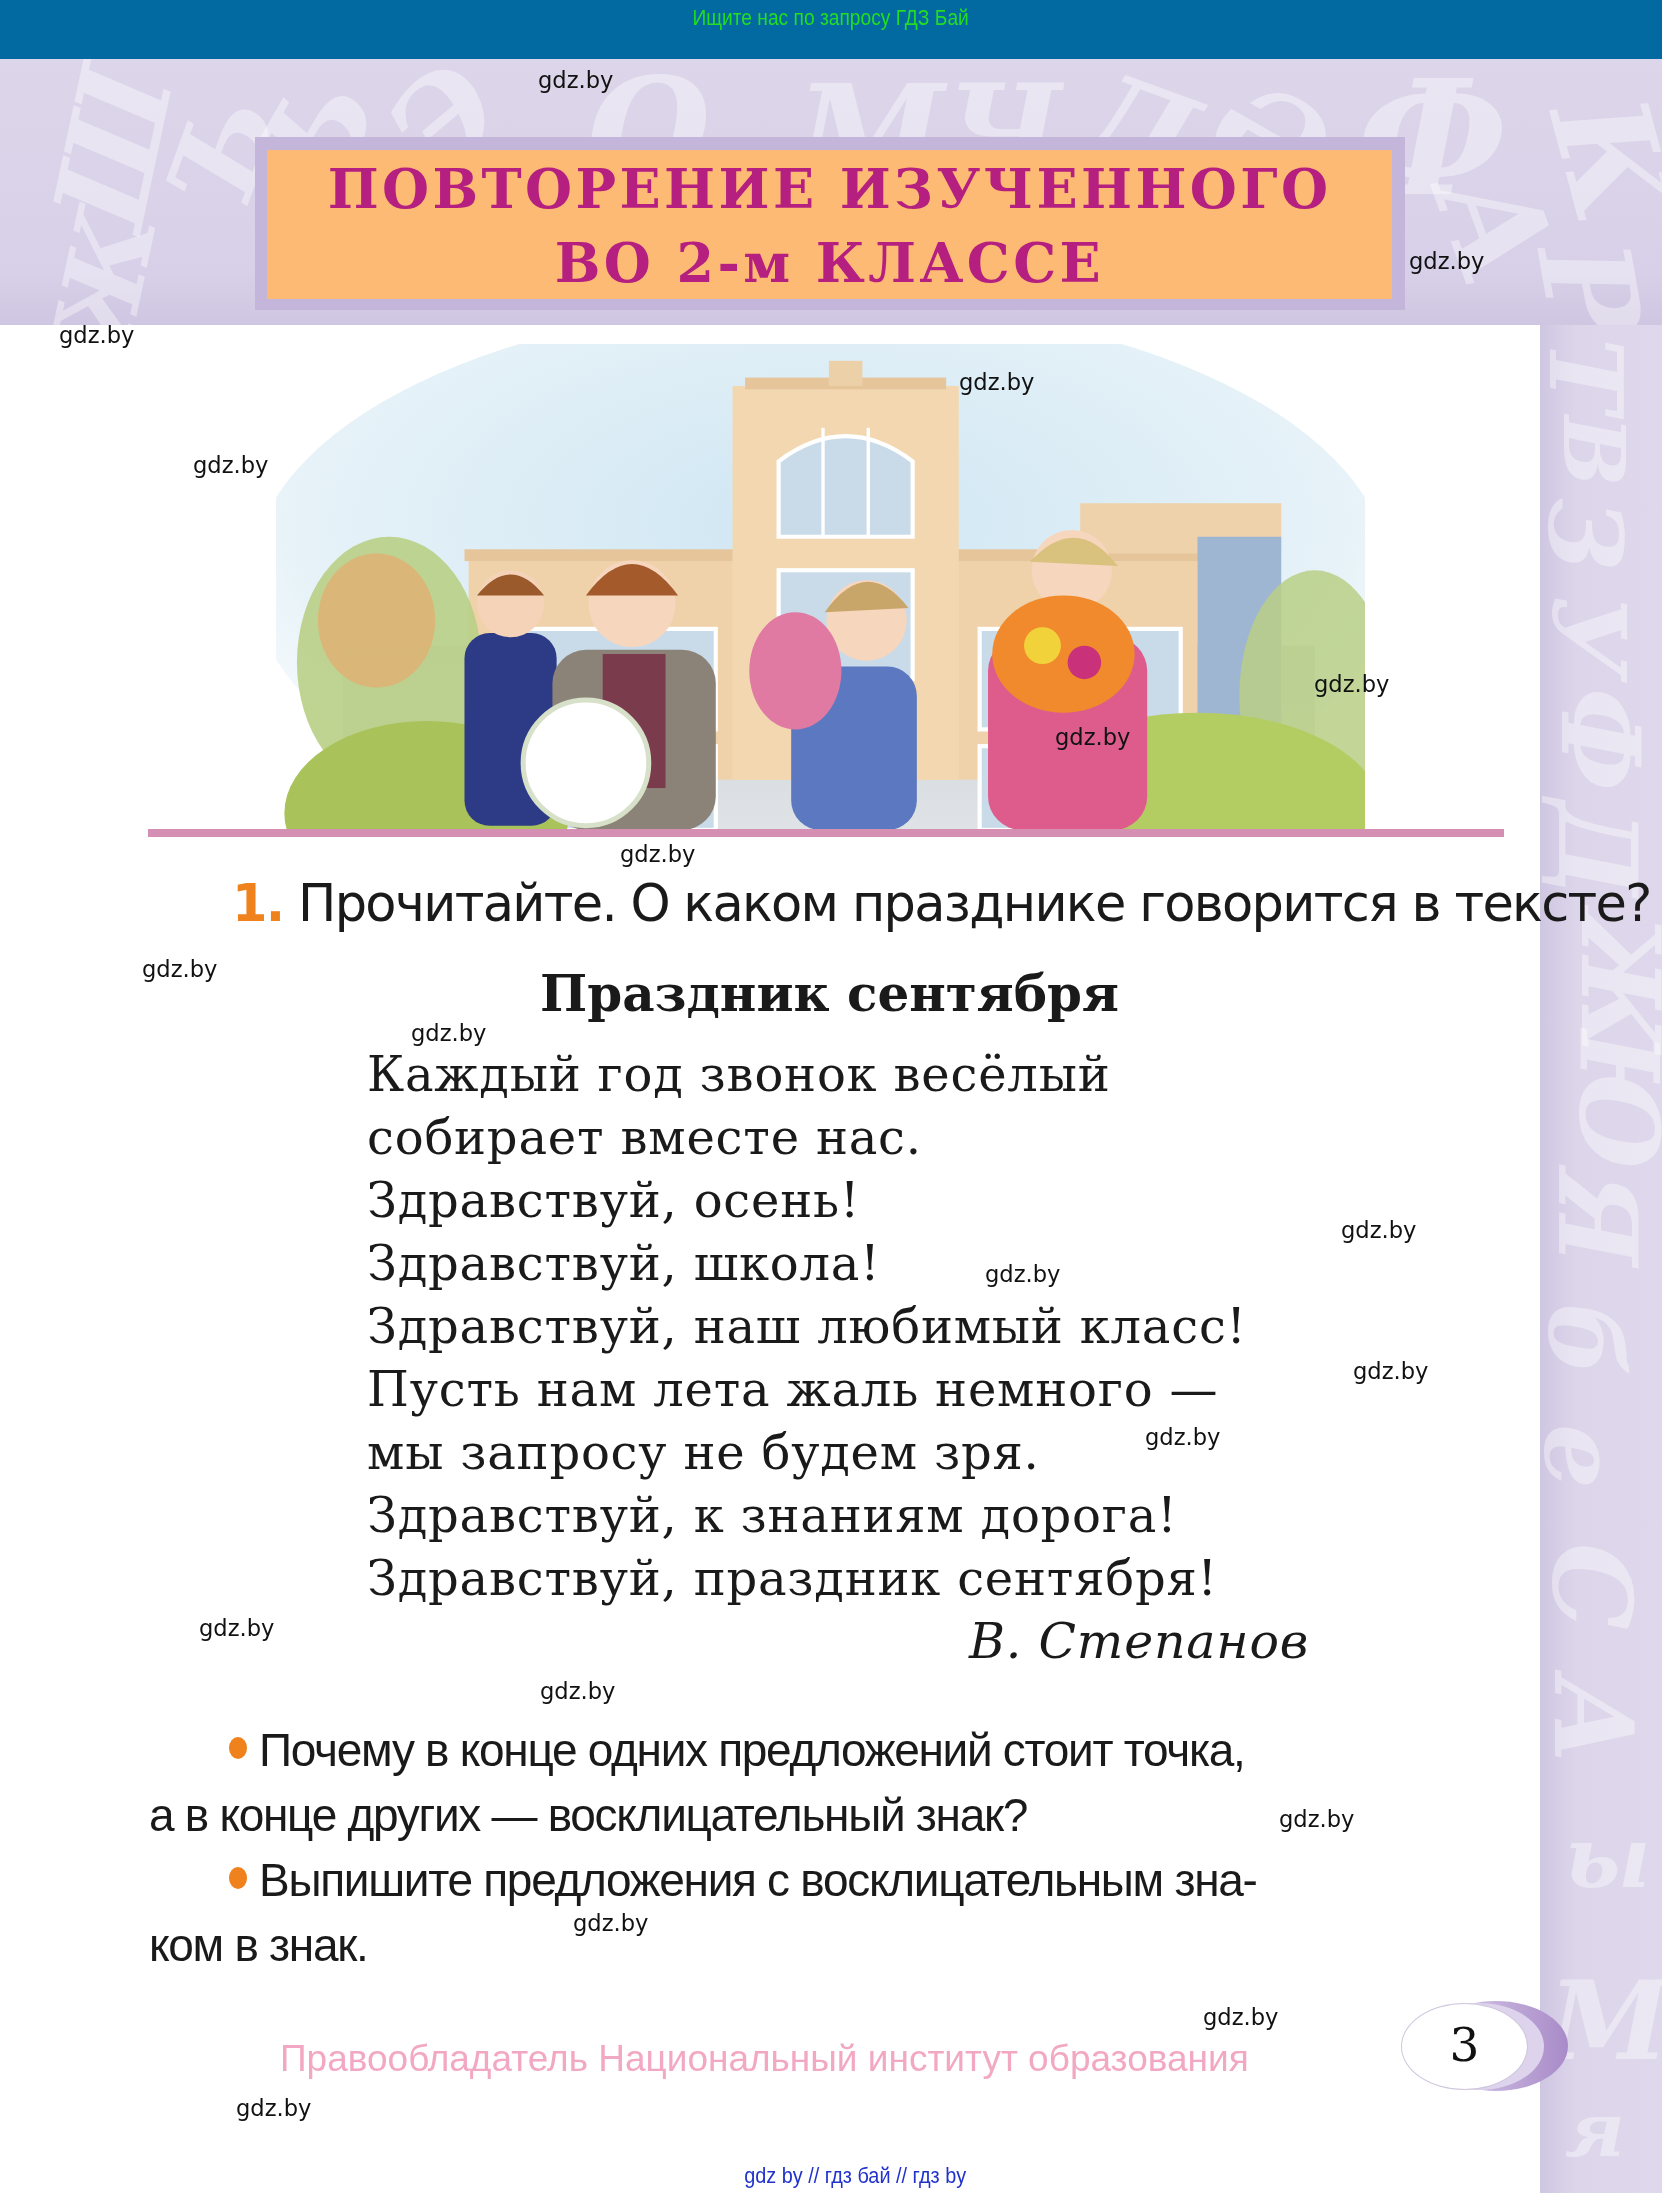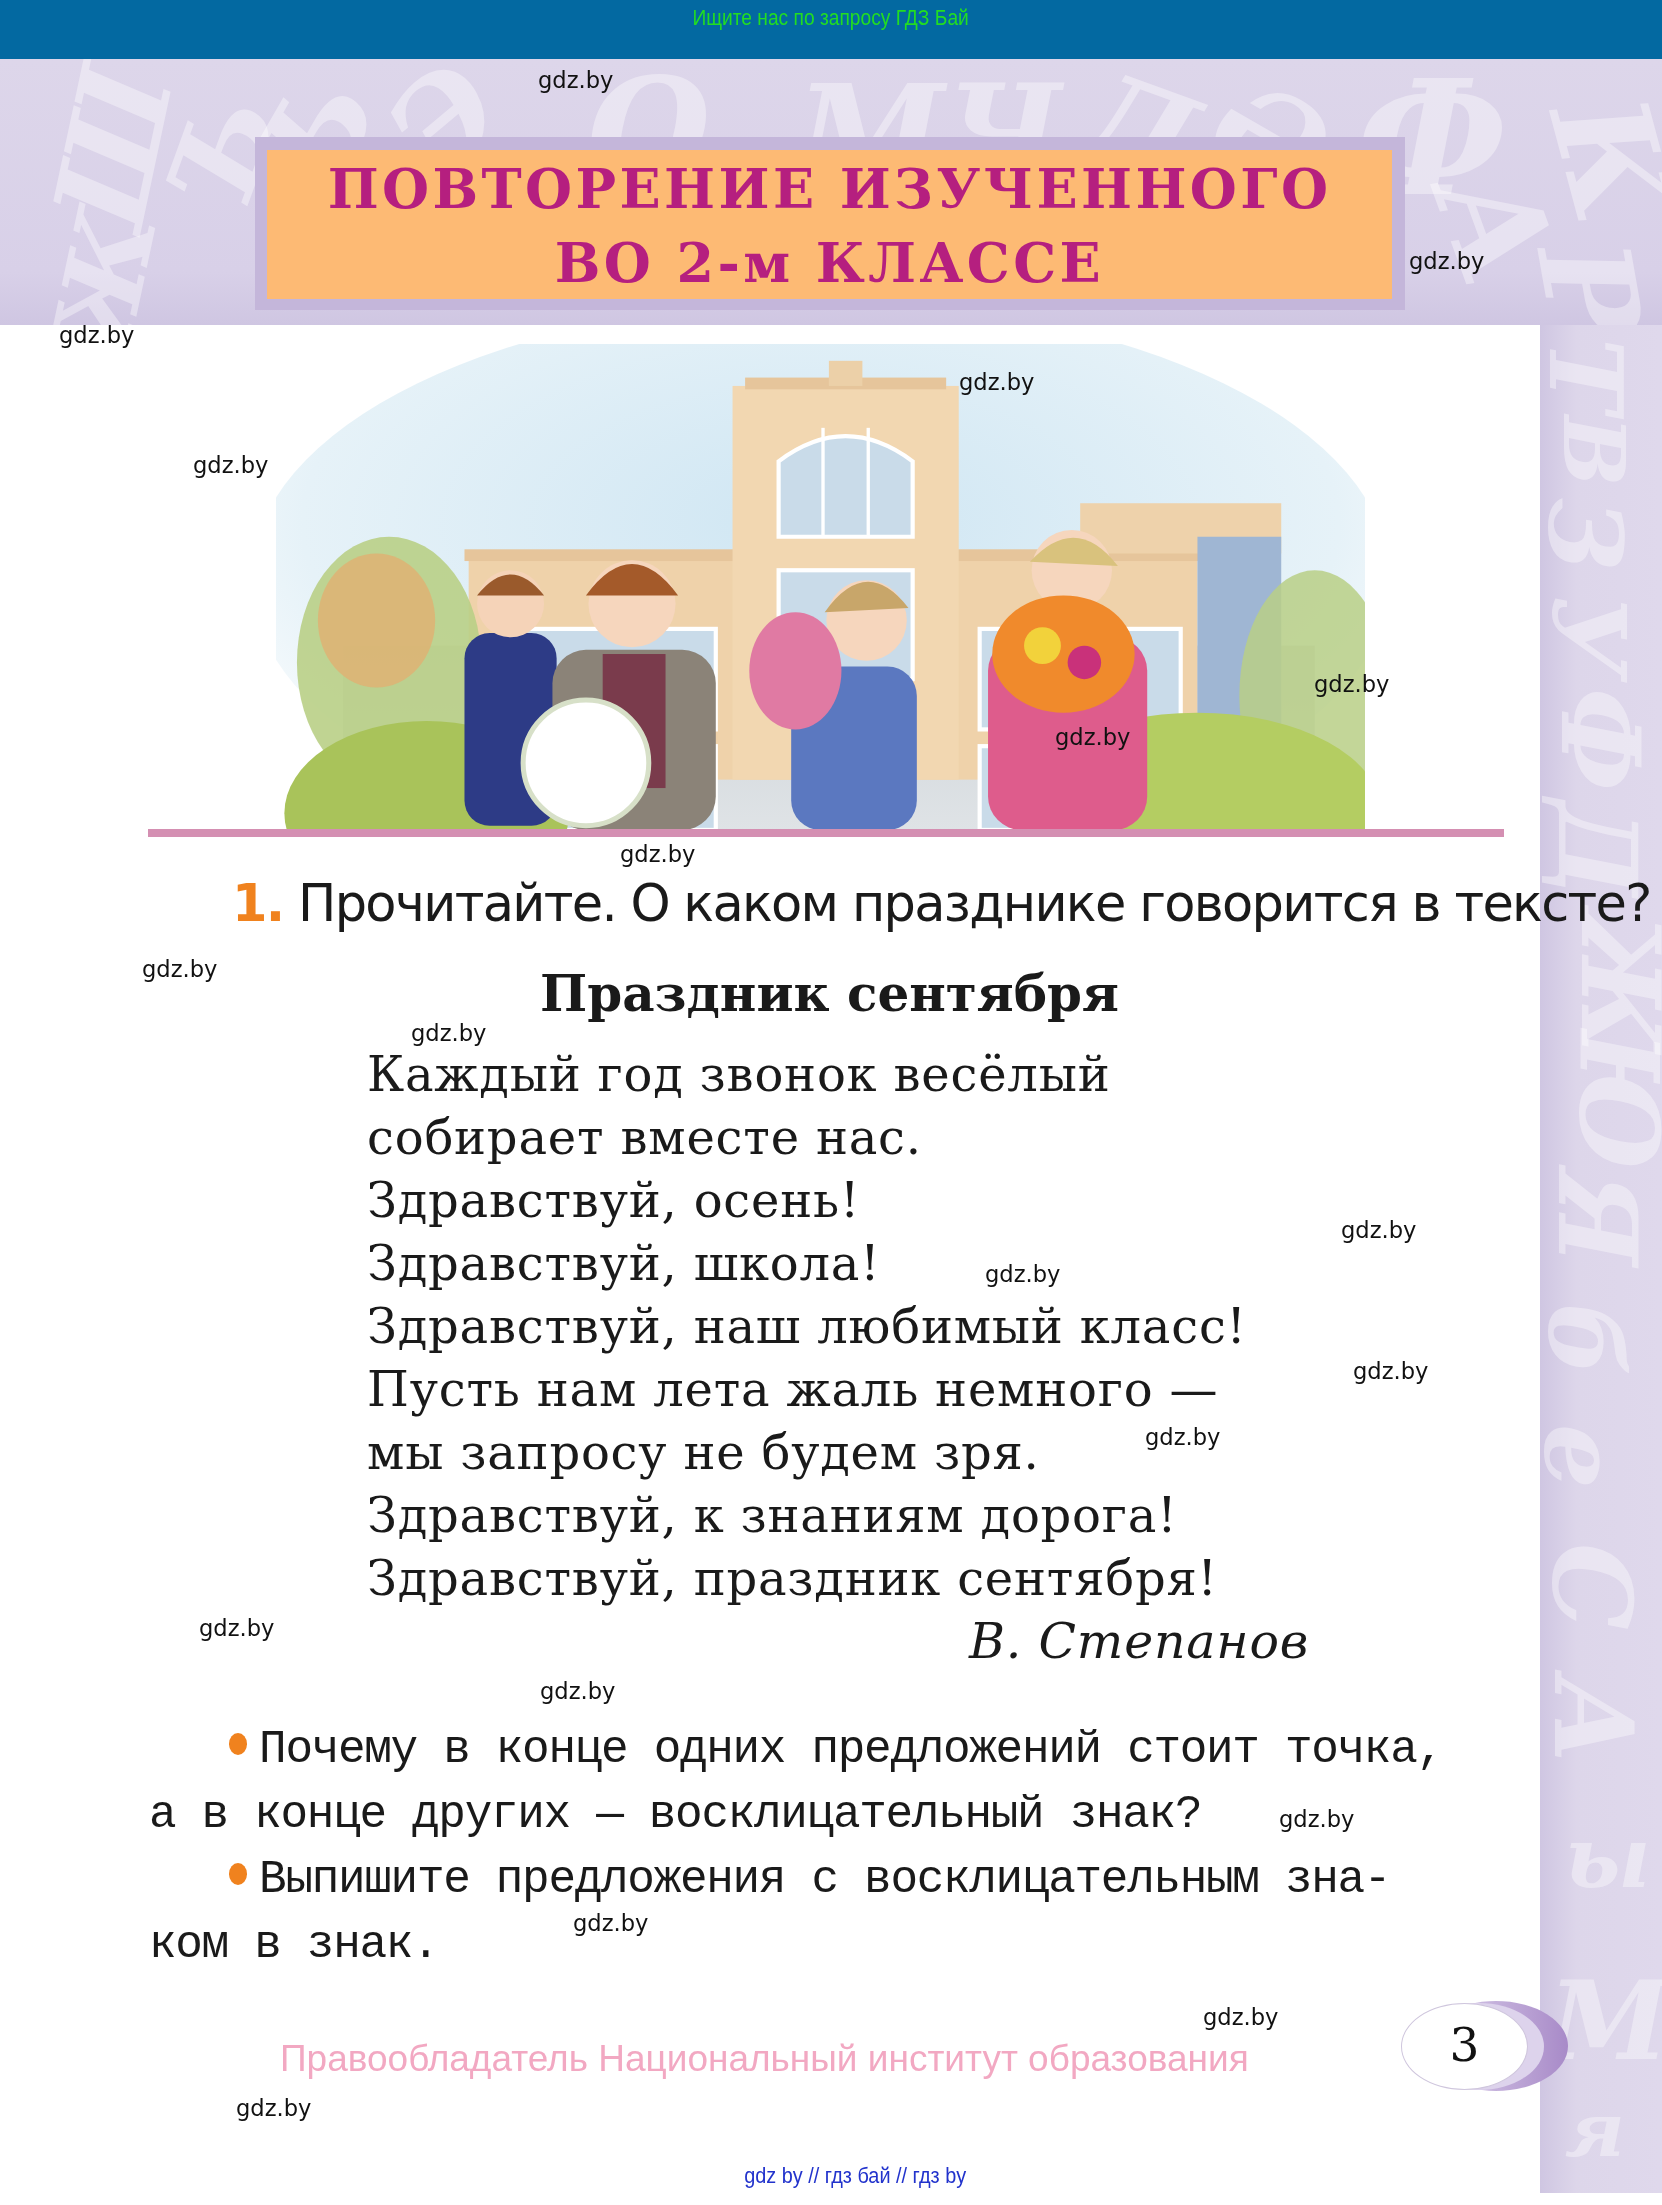--- a/index.html
+++ b/index.html
@@ -84,21 +84,21 @@
   .poem-line { display: block; white-space: nowrap; }
   .author {
     position: absolute; right: 353px; top: 1613px;
     font-family: "DejaVu Serif", serif; font-style: italic; font-size: 49px; color: #1a1a1a;
     letter-spacing: 0.8px;
   }
 
   
   .questions {
     position: absolute; left: 149px; top: 1718px; width: 1357px;
-    font-family: Liberation Mono, monospace; font-size: 46px; line-height: 65px; color: #1a1a1a;
+    font-family: Liberation Sans, sans-serif; font-size: 46px; line-height: 65px; color: #1a1a1a;
     letter-spacing: -1.3px;
   }
   .q-line { display: block; white-space: nowrap; }
   .q-line.indent { padding-left: 80px; }
   .bullet {
     display: inline-block; width: 18.4px; height: 22px; border-radius: 50%;
     background: #f0821e; margin-right: 11.7px; vertical-align: 6.7px;
   }
 
   

